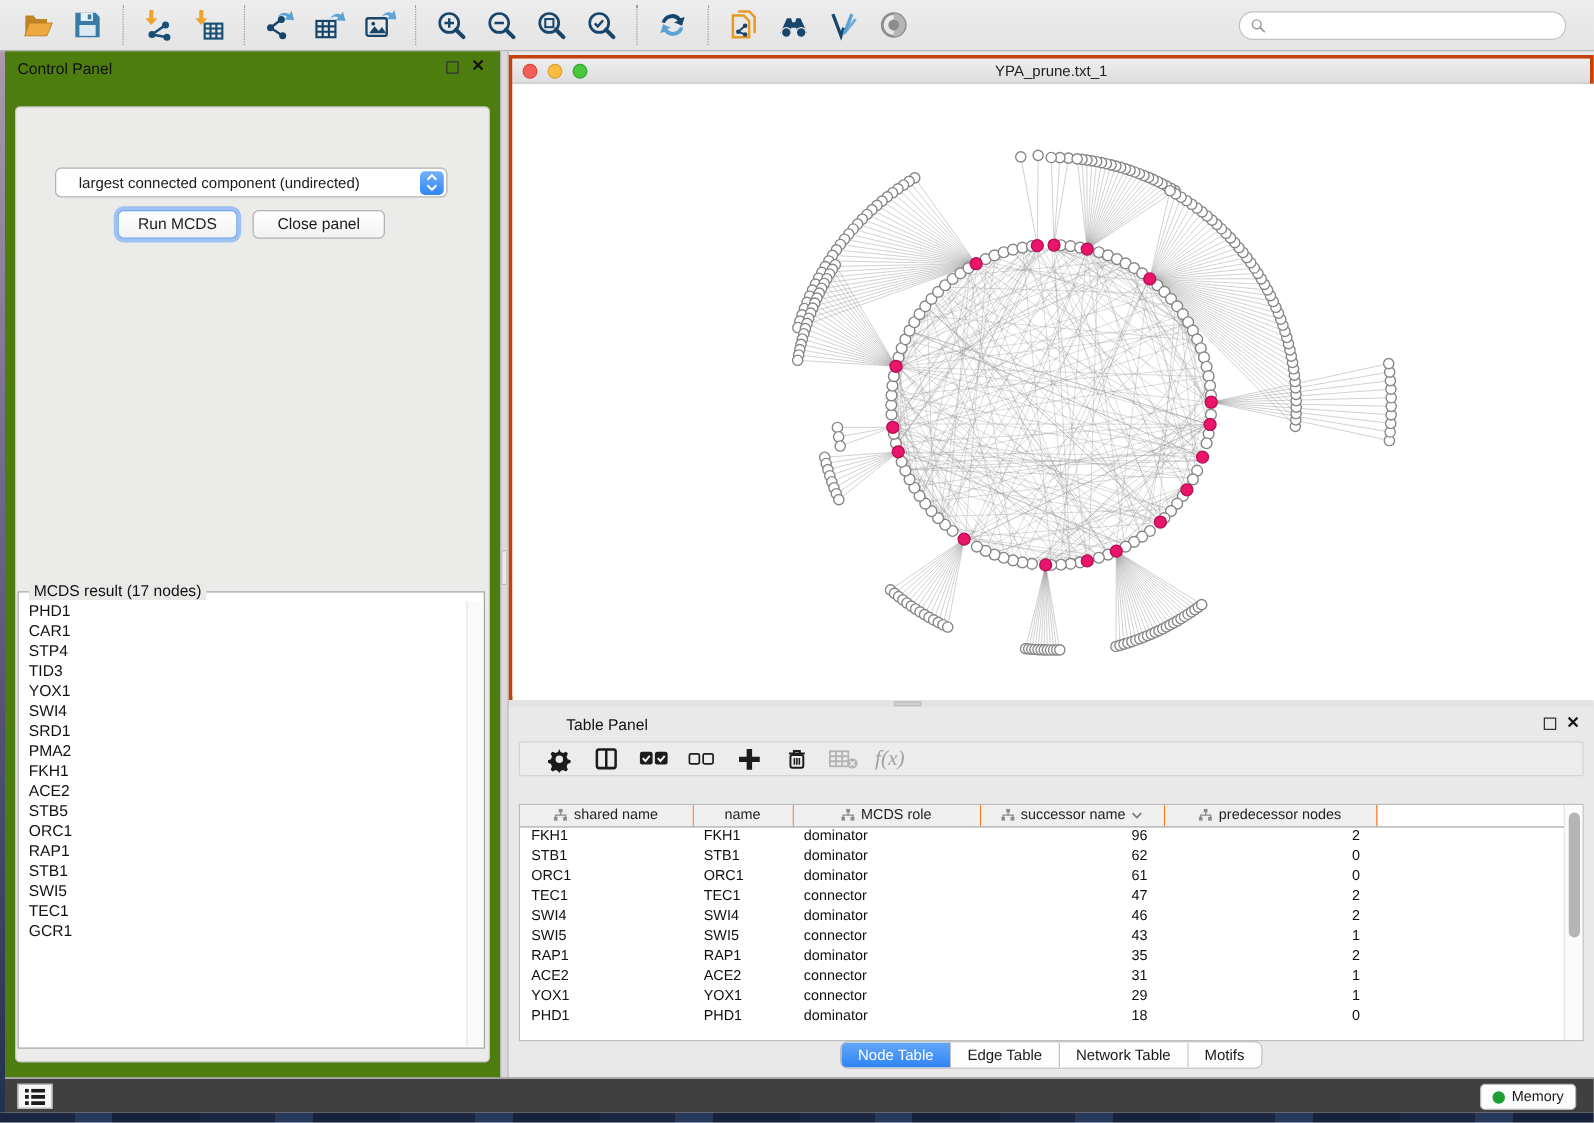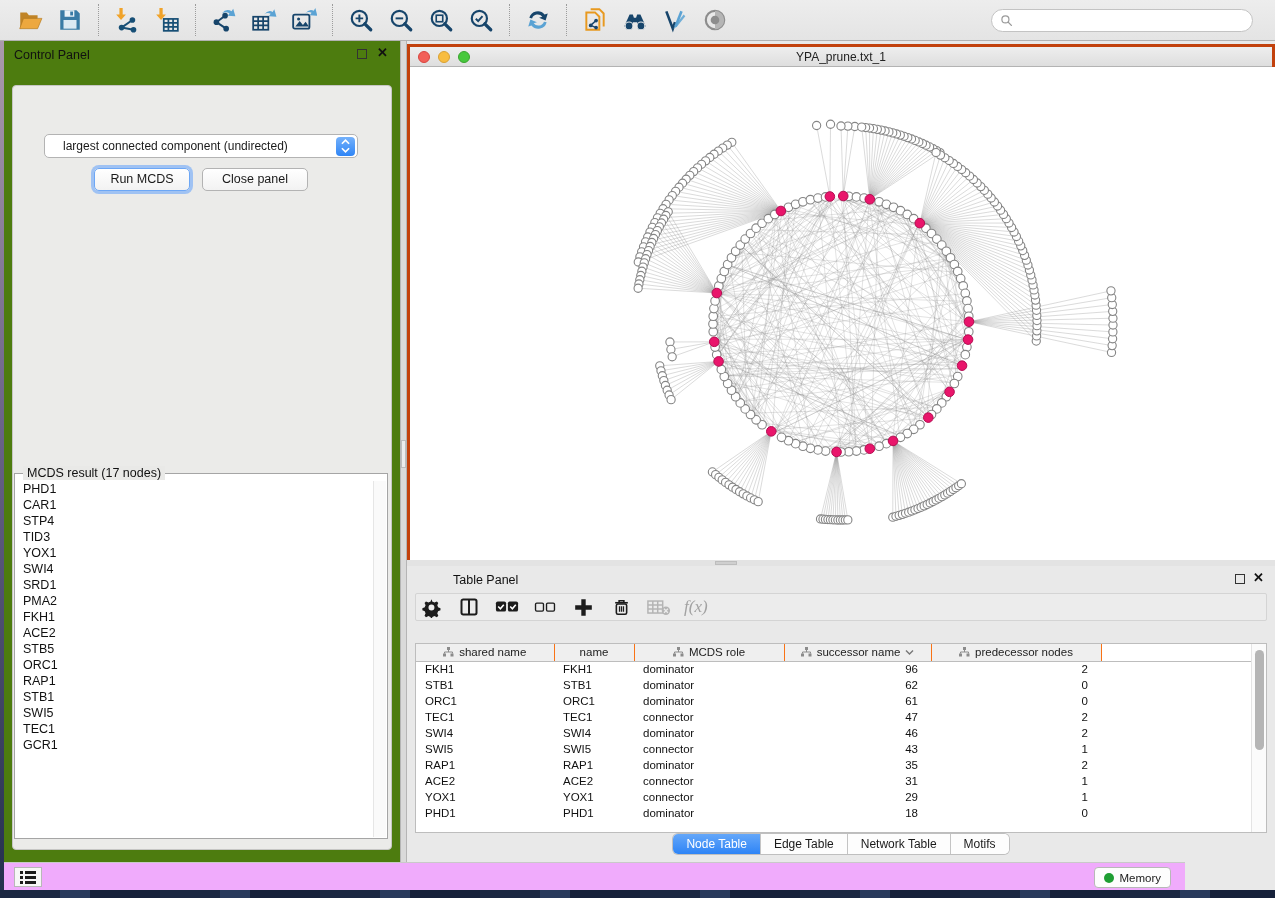--- a/index.html
+++ b/index.html
@@ -62,21 +62,21 @@
   .net-title { position:absolute; width:100%; text-align:center; top:3px; font-size:12px; color:#222; }
   .tl { position:absolute; top:4px; width:12px; height:12px; border-radius:50%; }
   .tl-red { left:8px; background:#f25f58; border:1px solid #d8453f; }
   .tl-yellow { left:28px; background:#f8bd41; border:1px solid #d9a134; }
   .tl-green { left:48px; background:#47c83d; border:1px solid #3aa42f; }
   .net-canvas { position:absolute; left:0; top:20px; width:866px; height:494px; background:#fff; overflow:hidden; }
 
   
   .table-panel { position:absolute; left:407px; top:566px; width:868px; height:296px; background:#e9e9e9; }
   .tp-float { right:30px; } .tp-close { right:11px; }
-  .tp-toolbar { position:absolute; left:8px; top:27px; width:852px; height:28px; background:#ececec; border:1px solid #d4d4d4; border-radius:2px; display:flex; align-items:center; }
+  .tp-toolbar { position:absolute; left:8px; top:27px; width:852px; height:28px; background:#ececec; border:1px solid #d4d4d4; border-radius:2px; display:flex; align-items:center; padding-left:16px; }
   .tpico { width:30px; height:26px; display:flex; align-items:center; justify-content:center; margin-right:8px; }
   .fx { font-family:"Liberation Serif", serif; font-style:italic; font-size:17px; color:#a2a2a2; margin-left:2px; }
 
   .tbl { position:absolute; left:8px; top:77px; width:852px; height:190px; background:#fff; border:1px solid #bdbdbd; overflow:hidden; }
   table.node-table { border-collapse:collapse; width:836px; table-layout:fixed; }
   .node-table th { height:17px; background:#efefef; border-right:1px solid #f97316; border-bottom:1px solid #bdbdbd; font-weight:normal; font-size:11.5px; color:#222; position:relative; padding:0; }
   .node-table th .hwrap { display:flex; align-items:center; justify-content:center; gap:5px; }
   .node-table th svg { flex:none; }
   .node-table td { height:16px; font-size:11.5px; padding:0 0 0 9px; color:#111; white-space:nowrap; overflow:hidden; }
   .node-table td.num { text-align:right; padding:0 13px 0 0; }
@@ -84,21 +84,21 @@
   .tbl-scroll { position:absolute; right:0; top:0; bottom:0; width:15px; background:#fbfbfb; border-left:1px solid #e4e4e4; }
   .tbl-thumb { position:absolute; left:3px; top:6px; width:9px; height:100px; background:#b5b5b5; border-radius:5px; }
 
   .tbl-tabs { position:absolute; left:0; top:268px; width:100%; display:flex; justify-content:center; }
   .tbl-tabs .grp { display:flex; border-radius:5px; box-shadow:0 0 0 1px #bfbfbf; overflow:hidden; background:#fff; height:20px; }
   .btab { padding:0 13px; display:flex; align-items:center; font-size:12px; background:#fdfdfd; border-right:1px solid #c4c4c4; cursor:default; }
   .btab:last-child { border-right:none; }
   .btab.active { background:linear-gradient(#64a7f9,#2e84f6); color:#fff; }
 
   
-  .statusbar { position:absolute; left:4px; top:862px; width:1181px; height:28px; background:#f0abfc; border-top:1px solid #c9c9c9; }
+  .statusbar { position:absolute; left:4px; top:862px; width:1271px; height:28px; background:#404040; border-top:1px solid #c9c9c9; }
   .st-list-btn { position:absolute; left:10px; top:4px; width:28px; height:20px; background:#f7f7f7; border:1px solid #b8b8b8; display:flex; align-items:center; justify-content:center; }
   .mem-btn { position:absolute; right:14px; top:4px; height:21px; background:#fdfdfd; border:1px solid #b8b8b8; border-radius:4px; display:flex; align-items:center; padding:0 9px; gap:5px; font-size:11.5px; }
   .mem-dot { width:10px; height:10px; border-radius:50%; background:#1e9e33; }
 </style>
 </head>
 <body>
 
 <div class="app">
 
   <div class="toolbar">

